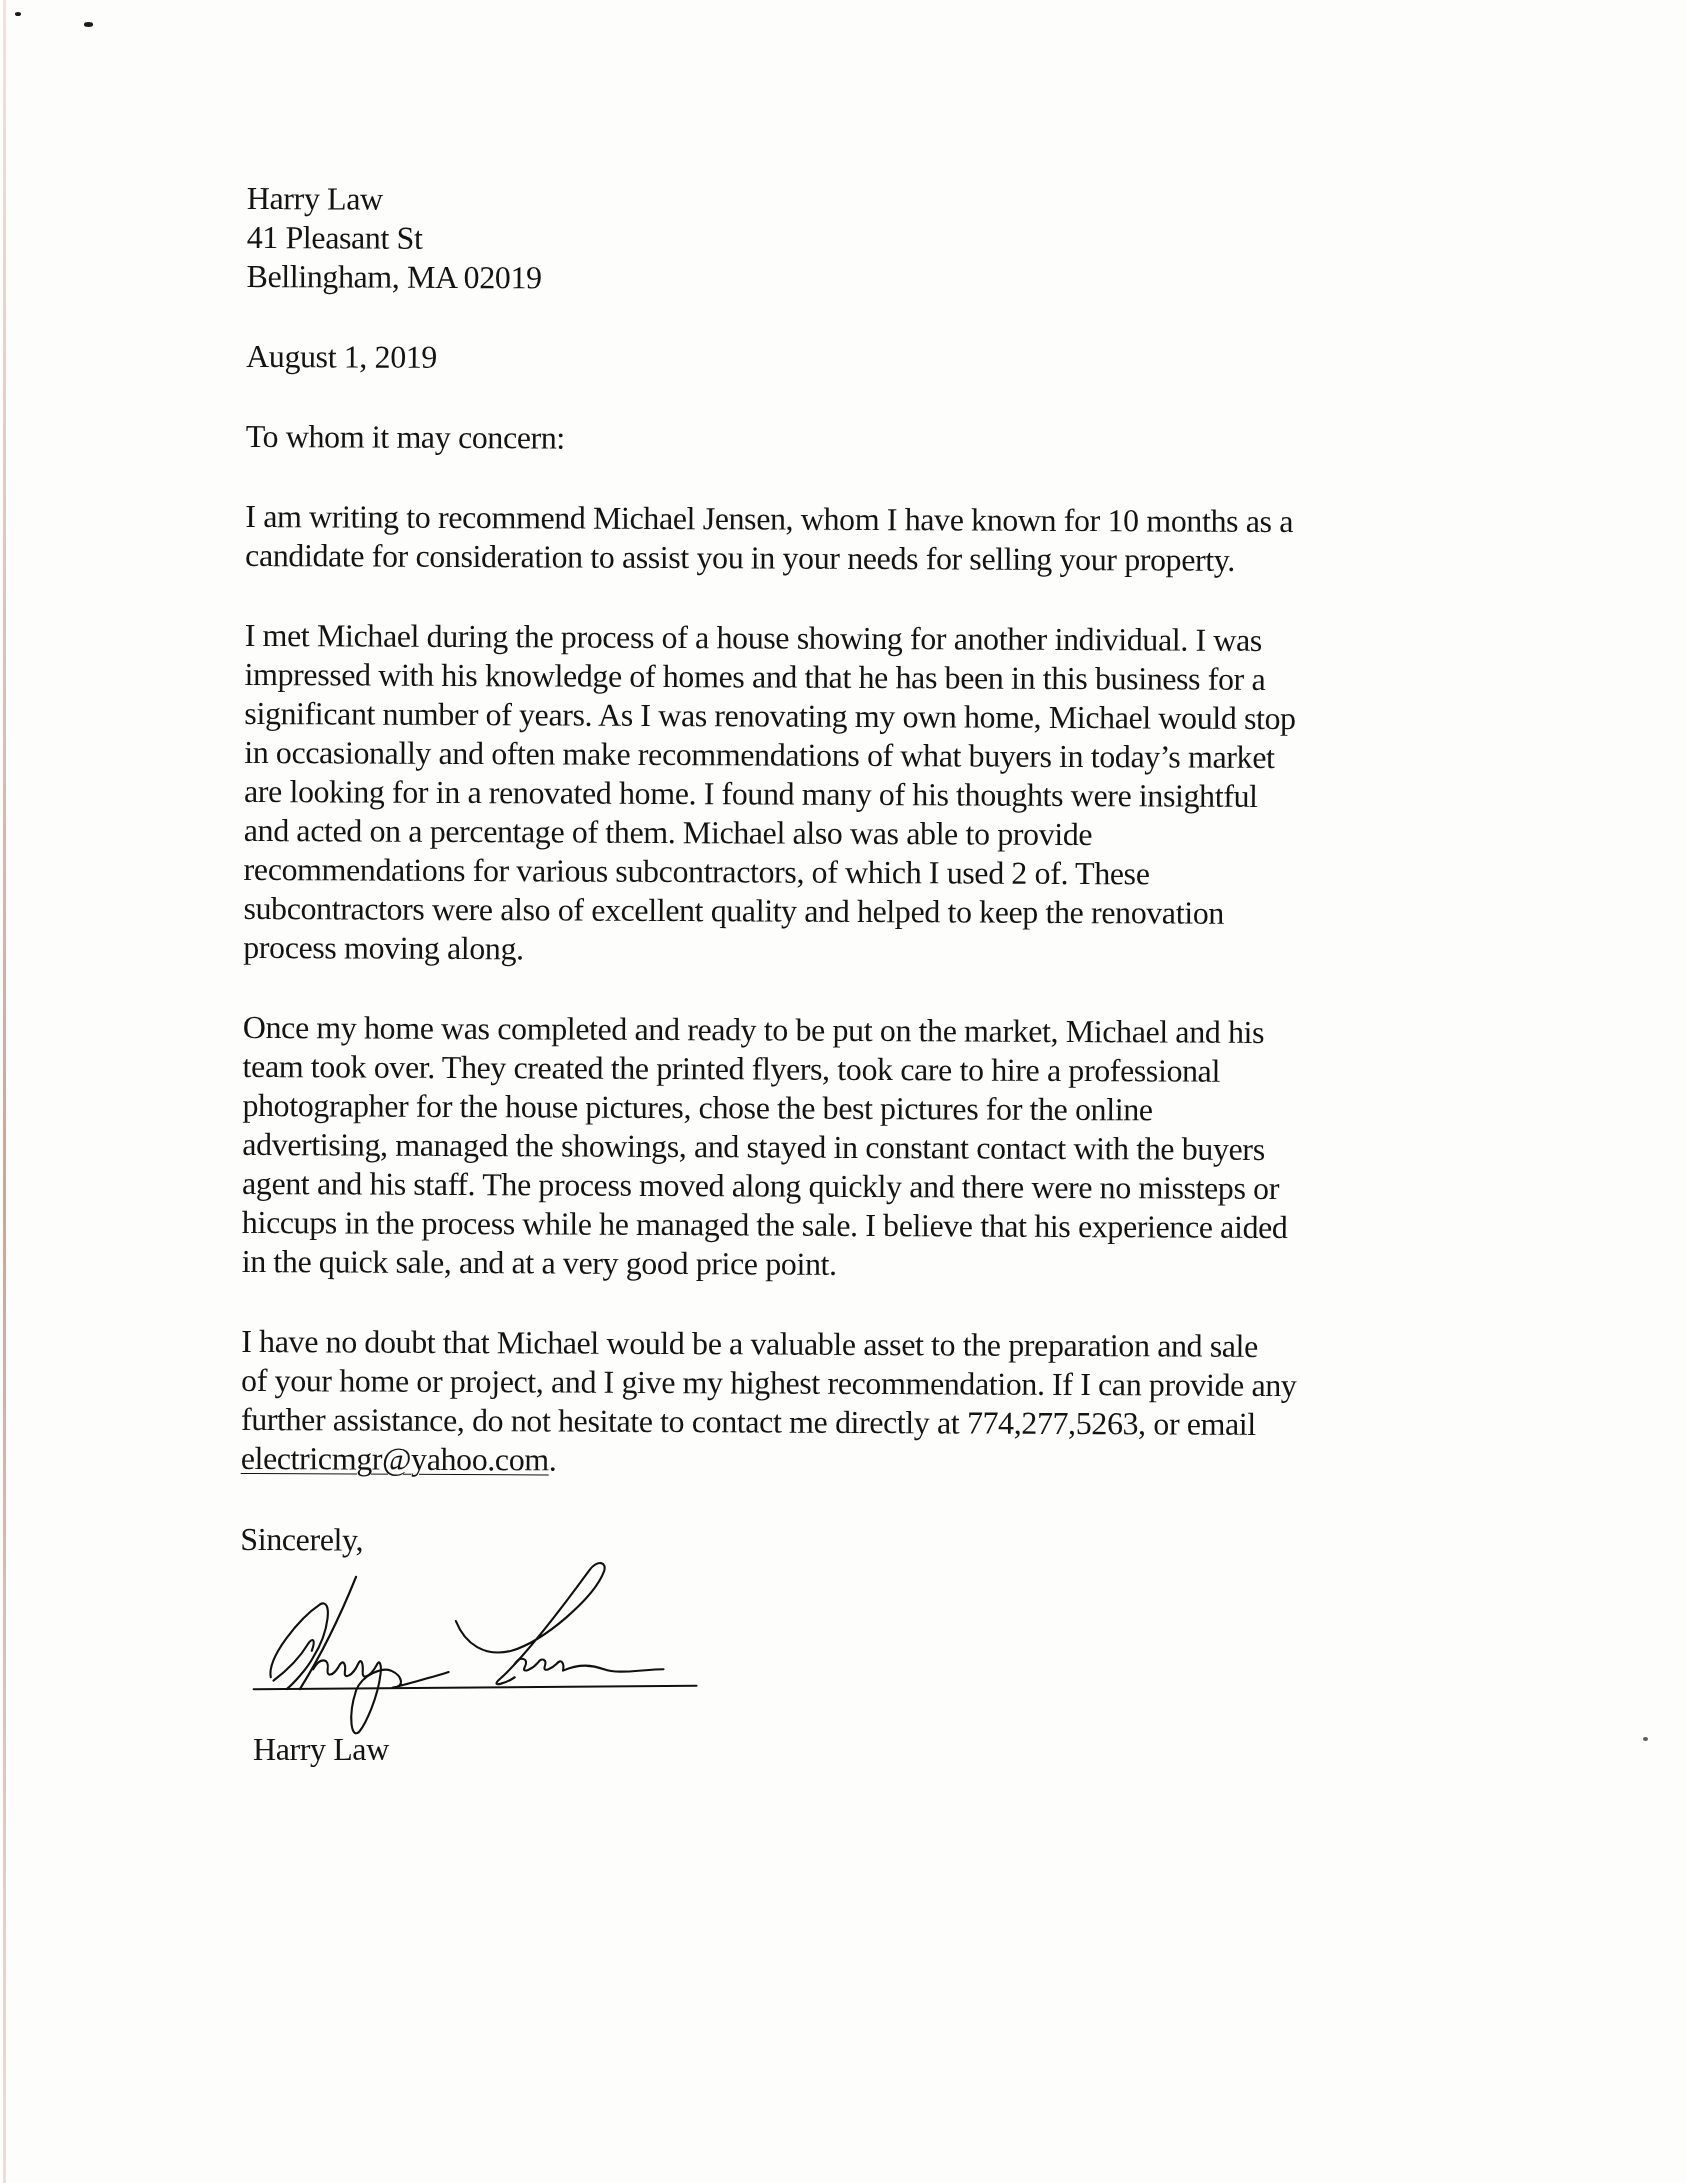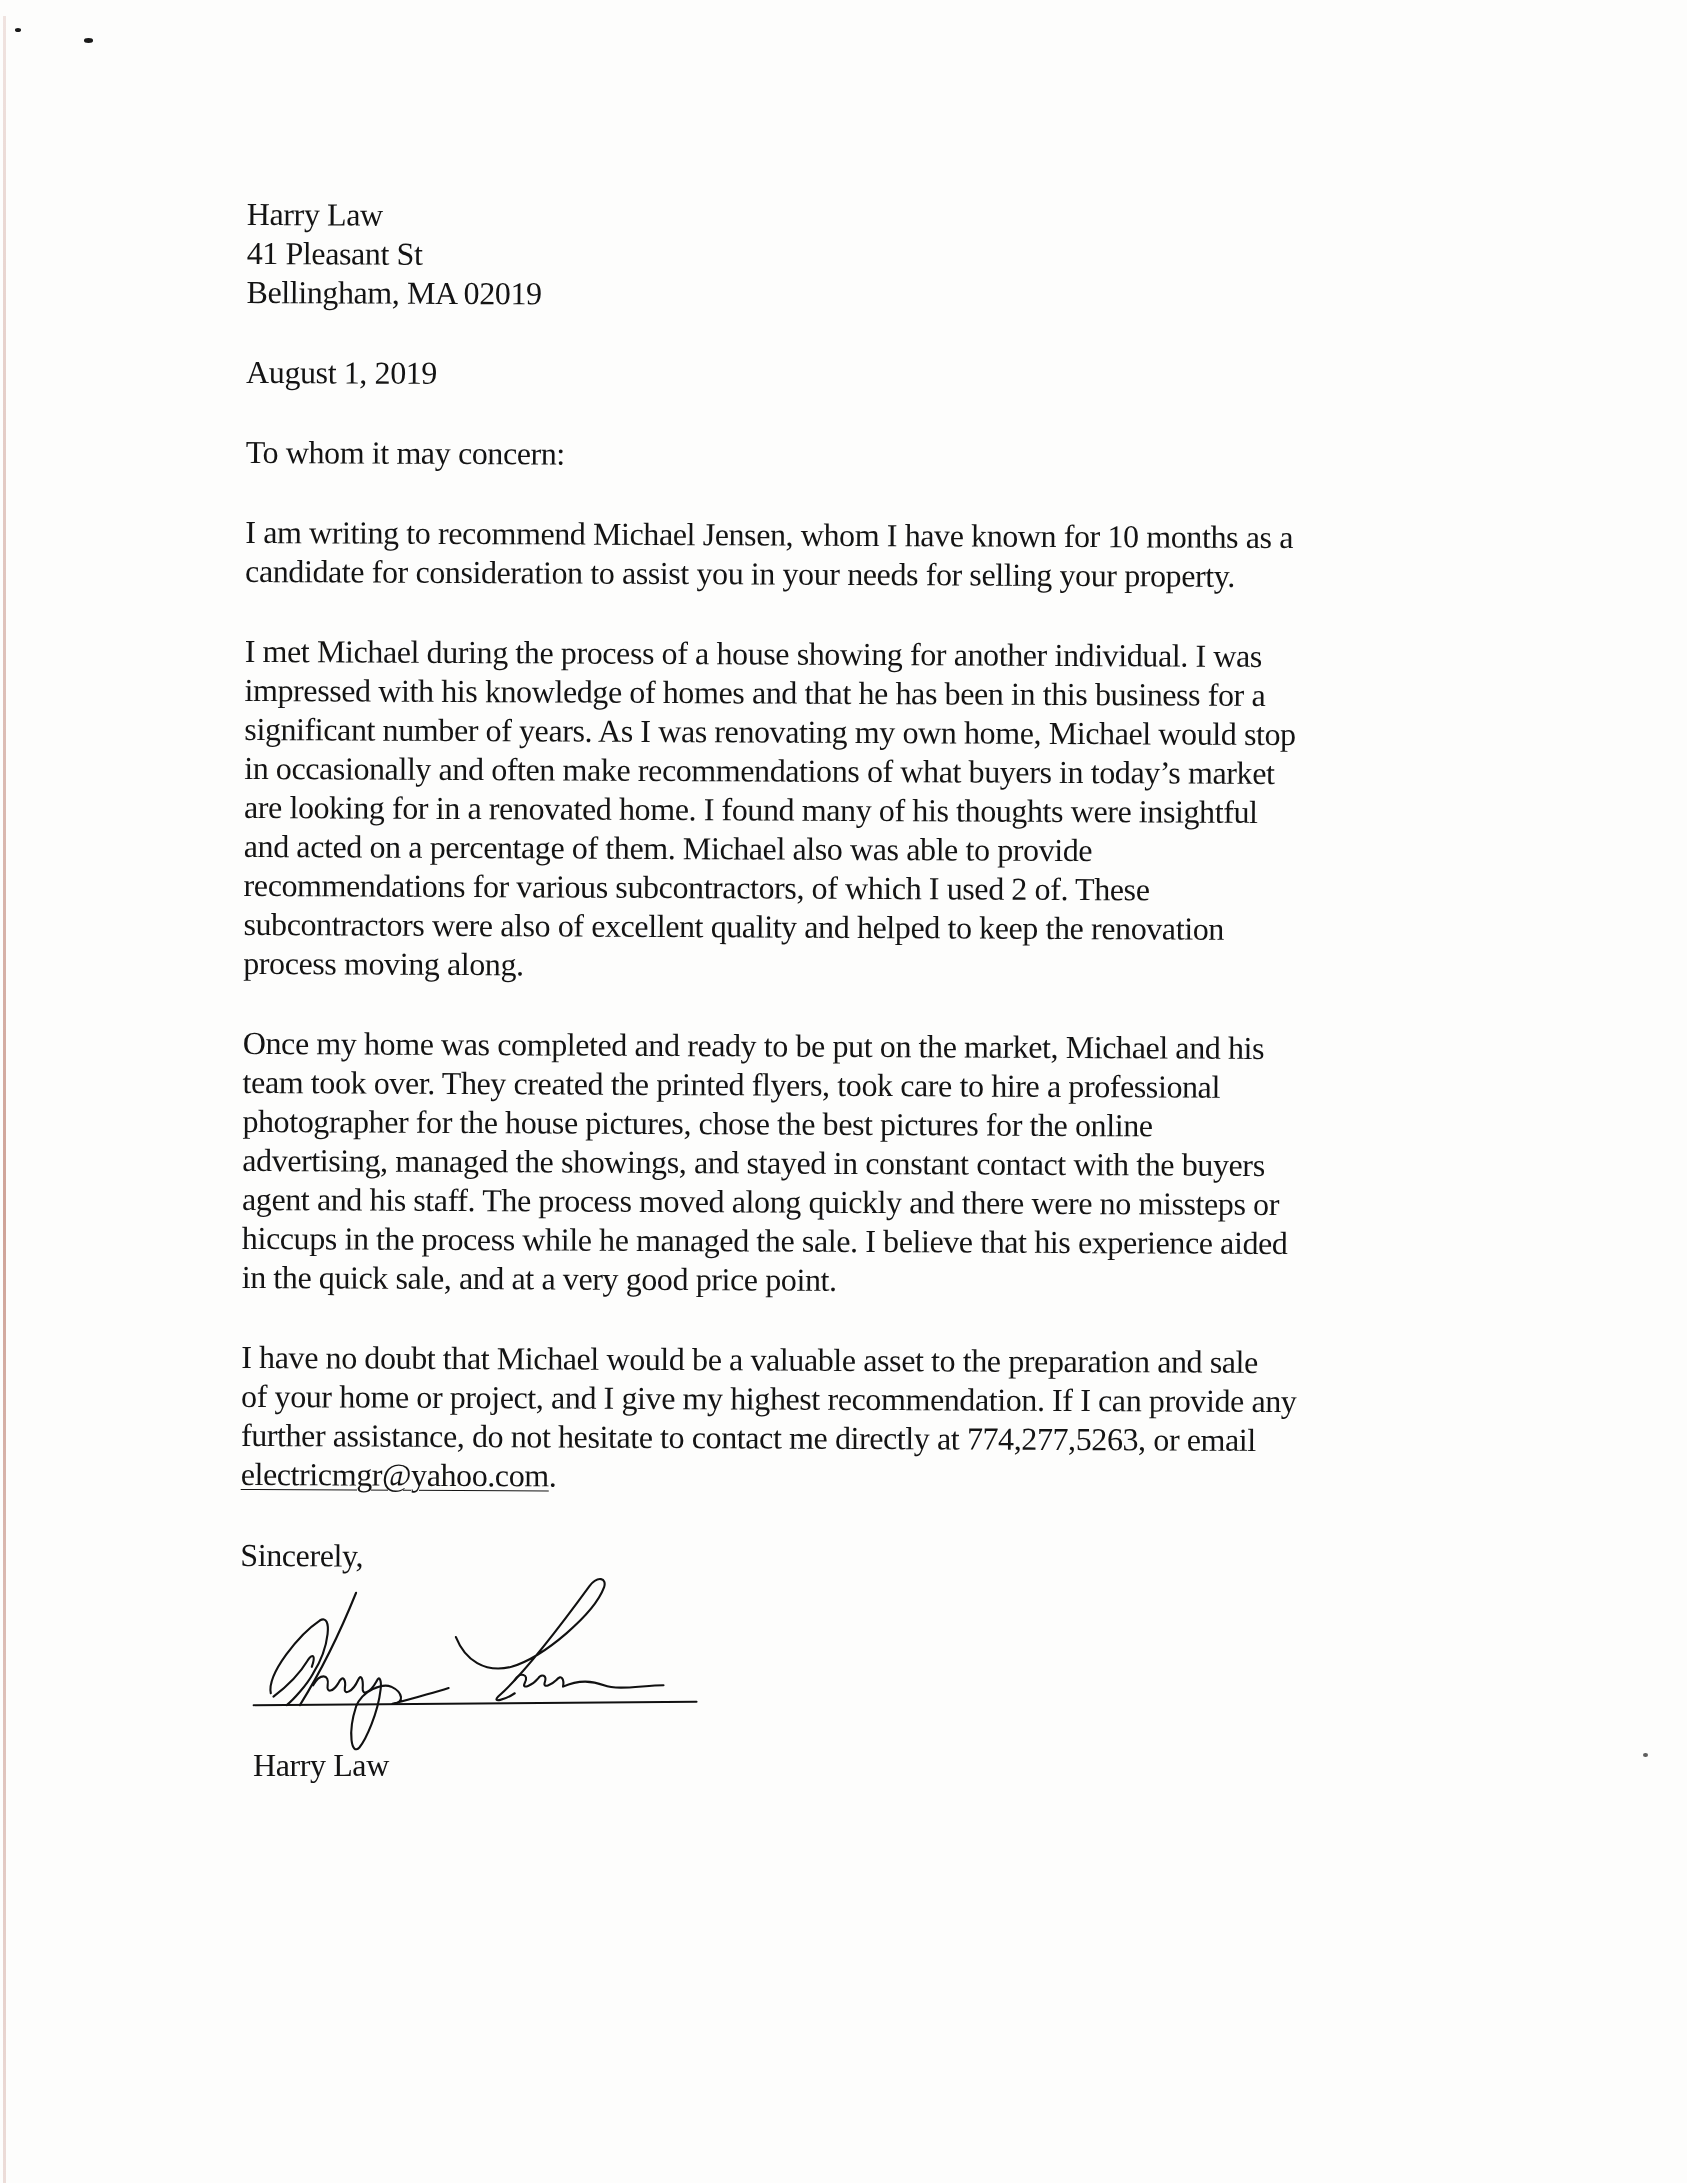--- a/index.html
+++ b/index.html
@@ -2,21 +2,21 @@
 <html style="font-size:10.6px"><head>
 <meta charset="utf-8">
 <style>
   html, body { margin: 0; padding: 0; }
   body {
     width: 1687px; height: 2183px; overflow: hidden;
     background: #fdfdfc; position: relative;
     font-family: "Liberation Serif", "DejaVu Serif", serif;
     color: #141414;
   }
-  .page { position: absolute; inset: 0; margin-top: 16px; }
+  .page { position: absolute; inset: 0; }
   .edge-left {
     position: absolute; left: 2.6px; top: 0; width: 3.3px; height: 2183px;
     background: linear-gradient(to bottom, rgba(200,150,140,0.25), rgba(170,90,70,0.55) 55%, rgba(200,150,140,0.3));
   }
   .speck { position: absolute; background: #1a1a1a; border-radius: 50%; }
   .letter {
     position: absolute; left: 247px; top: 179px; width: 1204px;
     font-size: 32px; line-height: 39px;
     transform: rotate(0.28deg); transform-origin: 0 0;
     letter-spacing: -0.4px;

